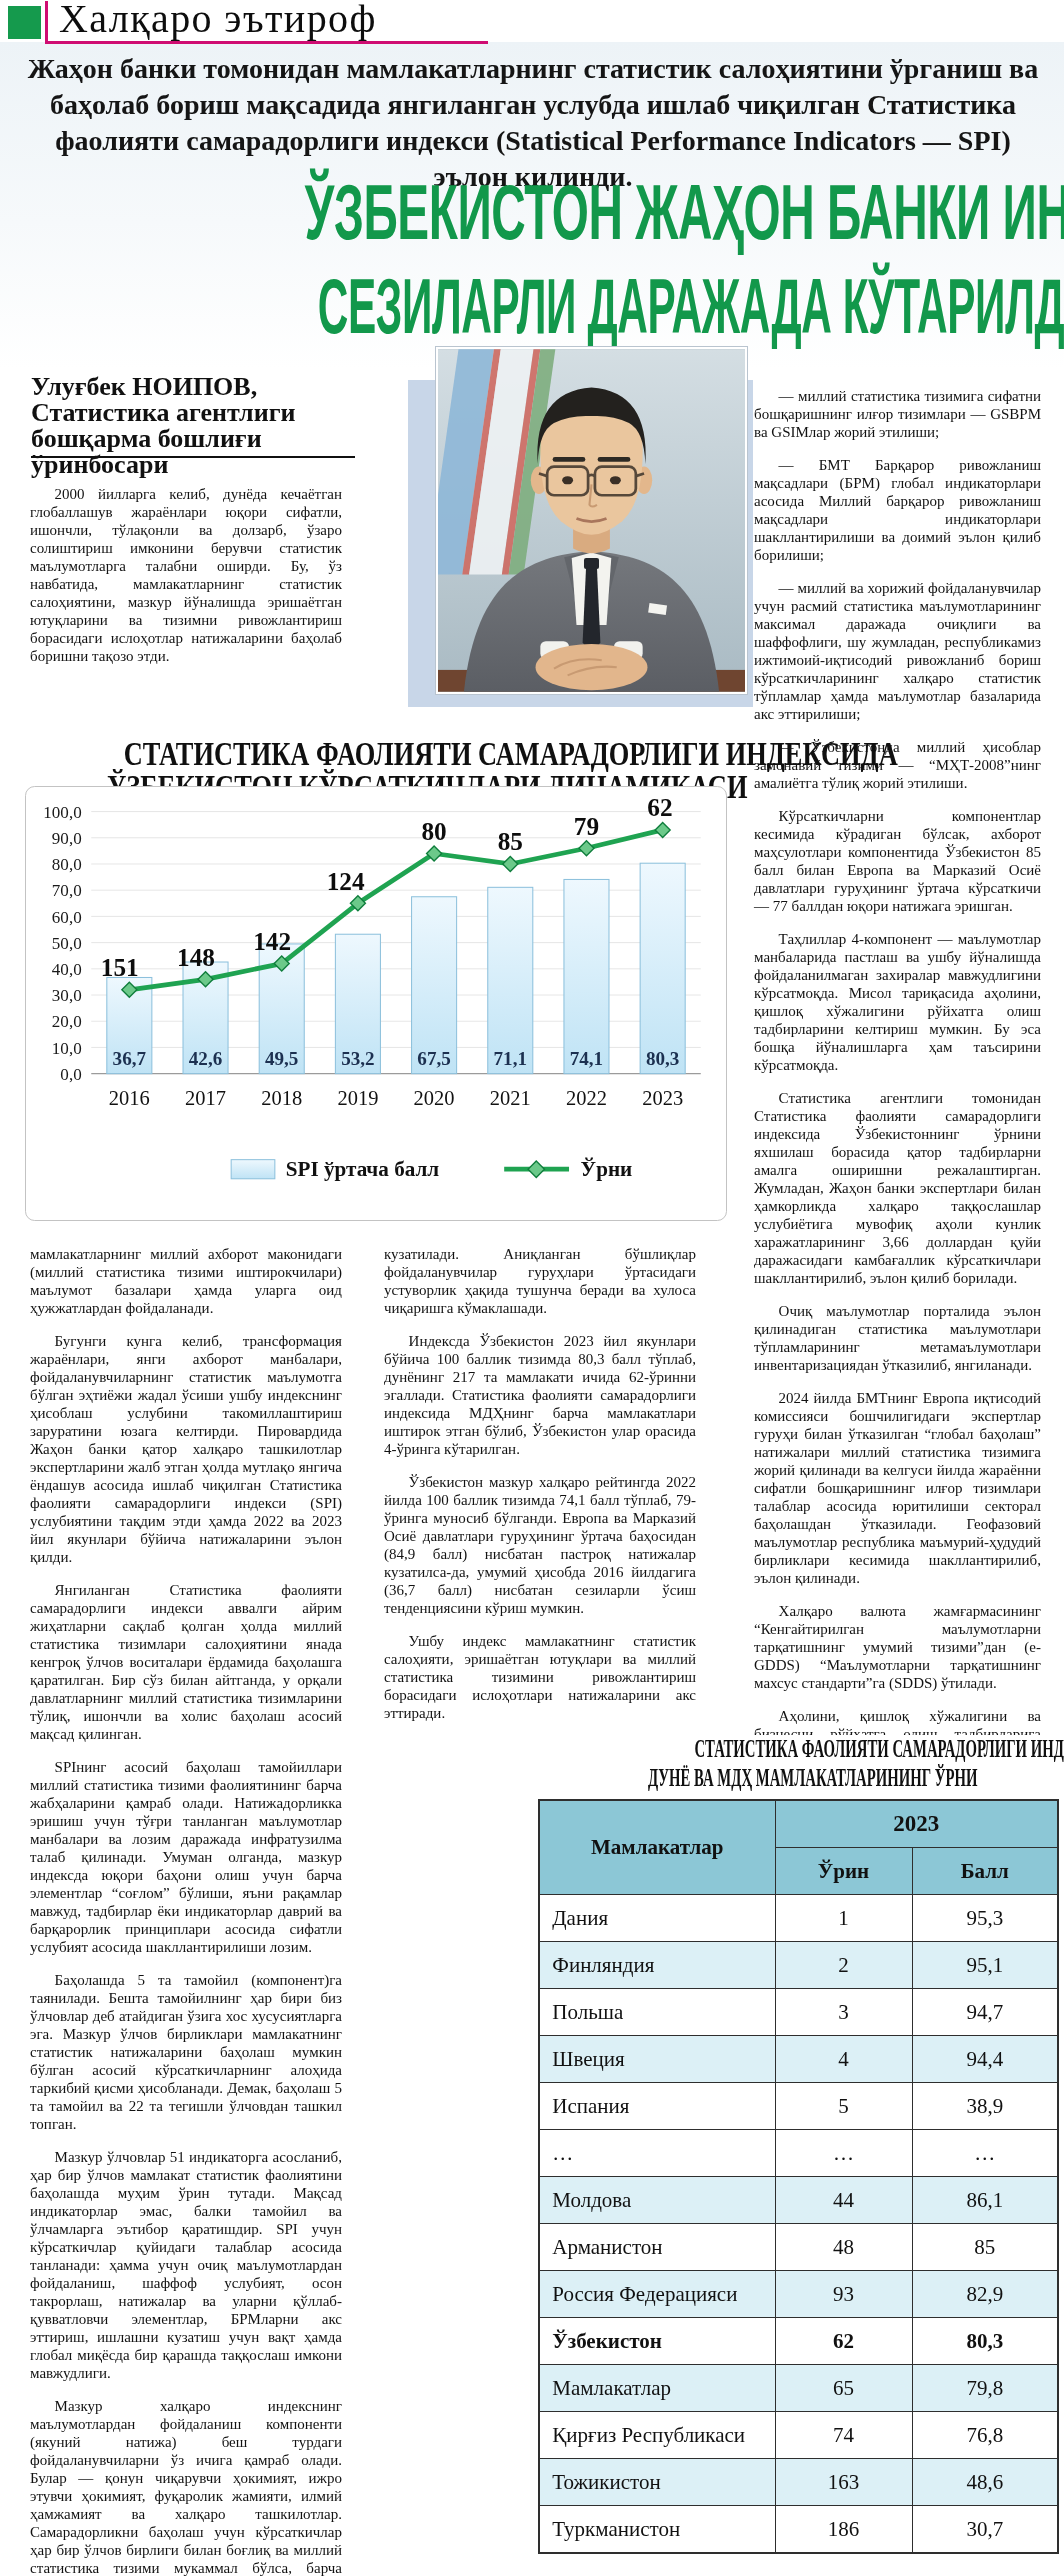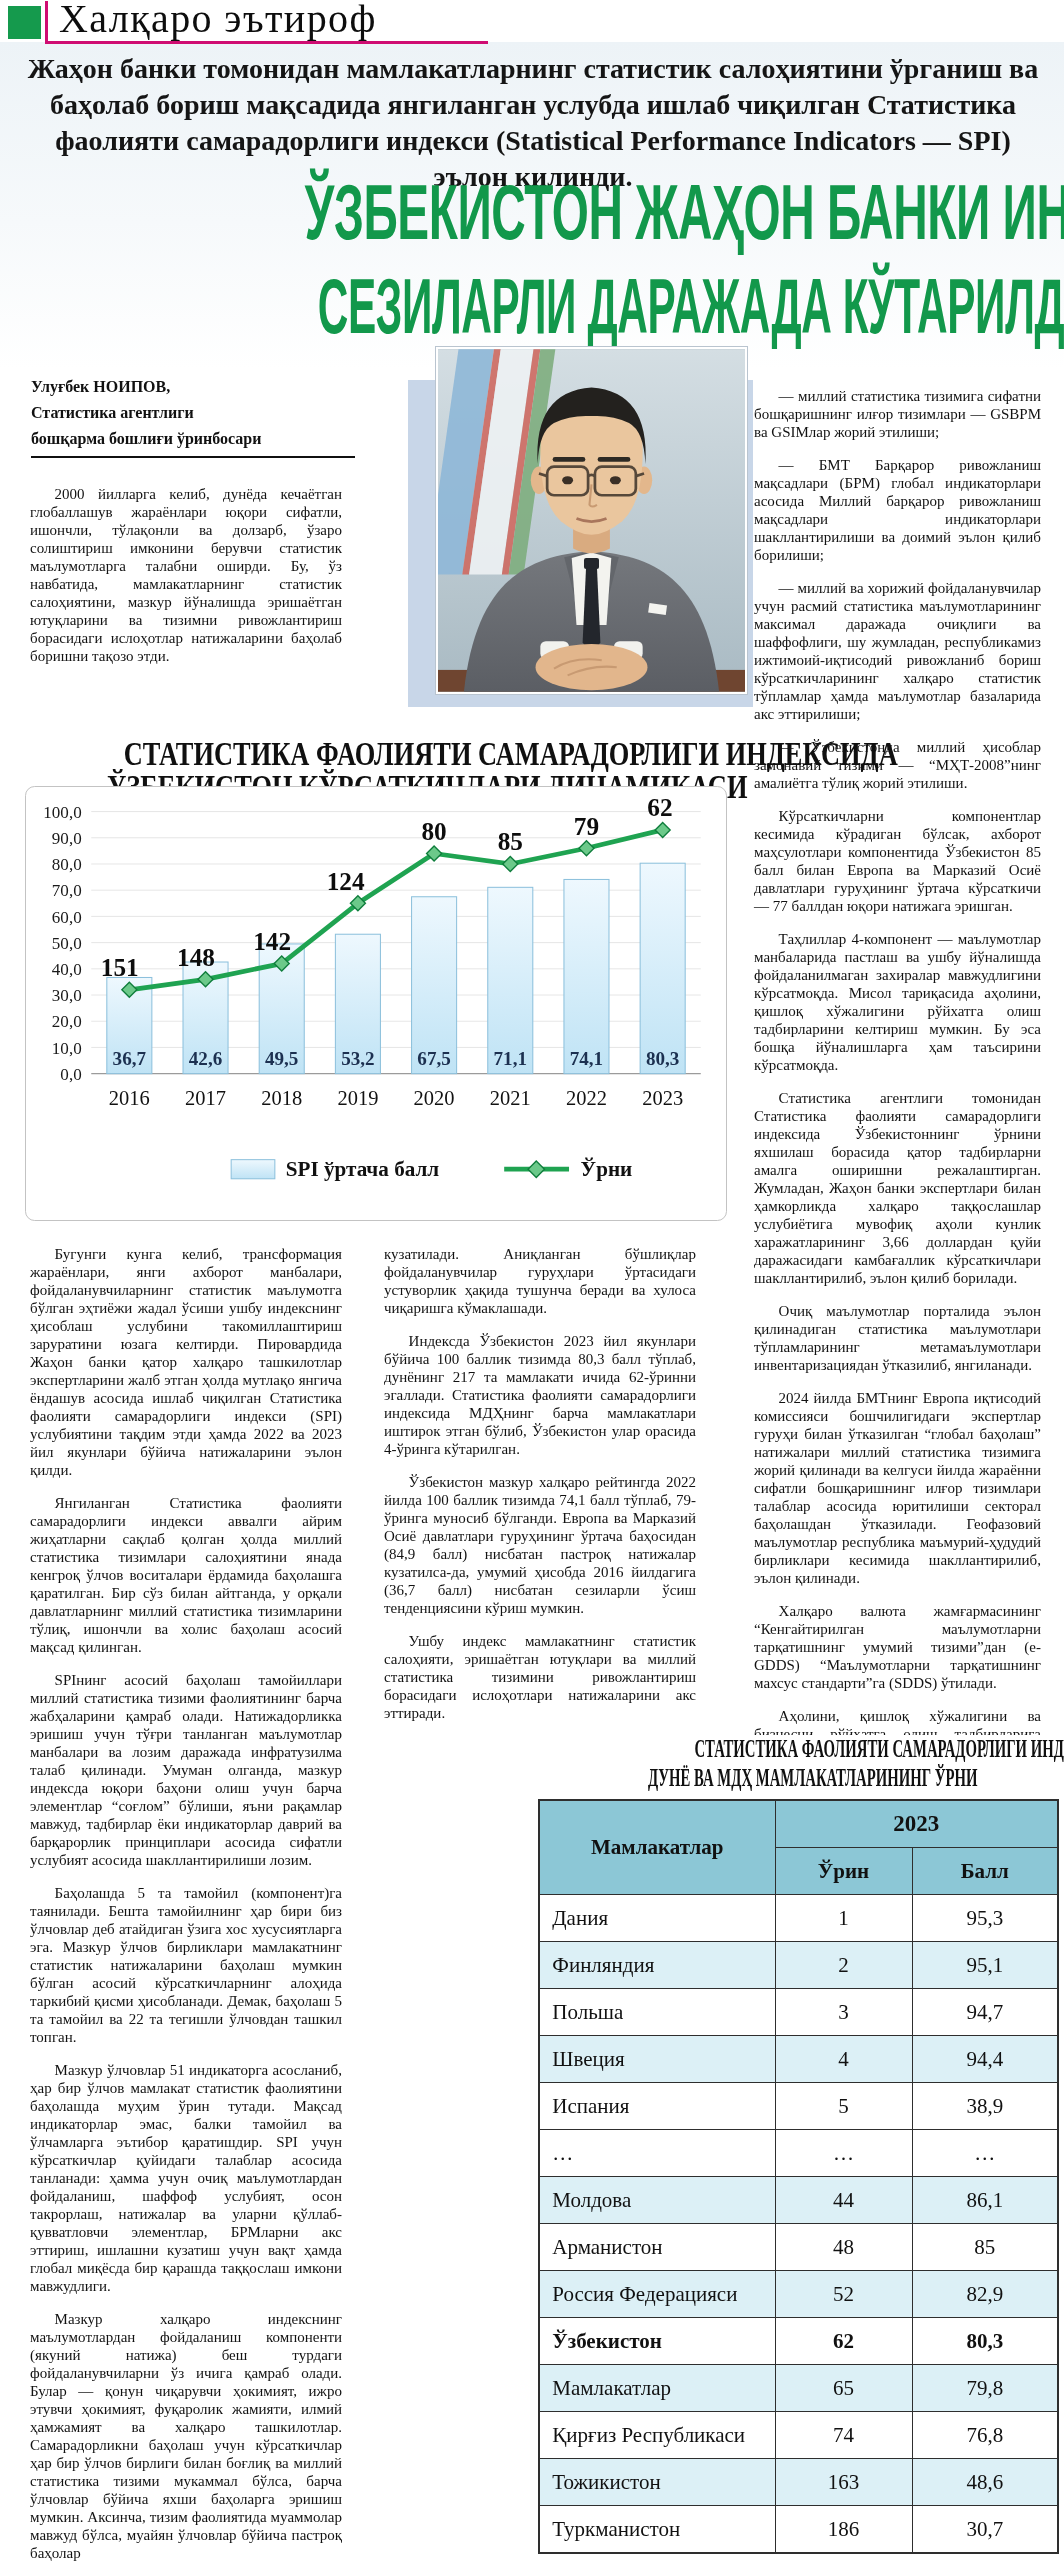--- a/index.html
+++ b/index.html
@@ -22,21 +22,21 @@
         font-size:28px;line-height:36px;color:#151515;}
 
   
   .headline{left:0;top:165px;width:1065px;text-align:center;color:#12984b;
             font-family:"Liberation Sans",sans-serif;font-weight:bold;}
   .hl-line{white-space:nowrap;display:inline-block;font-size:77px;line-height:94px;letter-spacing:-0.7px;}
   .hl-1{transform:scaleX(.62);transform-origin:center;}
   .hl-2{transform:scaleX(.55);transform-origin:center;}
 
   
-  .author{left:31px;top:374px;width:328px;font-weight:bold;font-size:16px;line-height:26px;}
+  .author{left:31px;top:374px;width:328px;font-weight:bold;font-size:26px;line-height:26px;}
   .author-rule{left:31px;top:456px;width:324px;height:2px;background:#101010;}
 
   
   .bodycol{font-size:15px;line-height:18px;text-align:justify;color:#121212;}
   .bodycol p{margin:15px;text-indent:24.6px;}
   .bodycol p.noindent{text-indent:0;}
   .col-intro{left:15px;top:470px;width:342px;}
   .col-left{left:15px;top:1230px;width:342px;height:1346px;overflow:hidden;}
   .col-mid{left:369px;top:1230px;width:342px;height:505px;overflow:hidden;}
   .col-right{left:739px;top:372px;width:317px;height:1363px;overflow:hidden;}
@@ -160,20 +160,21 @@
       <p>— Ўзбекистонда миллий ҳисоблар замонавий тизими — “МҲТ-2008”нинг амалиётга тўлиқ жорий этилиши.</p>
       <p>Кўрсаткичларни компонентлар кесимида кўрадиган бўлсак, ахборот маҳсулотлари компонентида Ўзбекистон 85 балл билан Европа ва Марказий Осиё давлатлари гуруҳининг ўртача кўрсаткичи — 77 баллдан юқори натижага эришган.</p>
       <p>Таҳлиллар 4-компонент — маълумотлар манбаларида пастлаш ва ушбу йўналишда фойдаланилмаган захиралар мавжудлигини кўрсатмоқда. Мисол тариқасида аҳолини, қишлоқ хўжалигини рўйхатга олиш тадбирларини келтириш мумкин. Бу эса бошқа йўналишларга ҳам таъсирини кўрсатмоқда.</p>
       <p>Статистика агентлиги томонидан Статистика фаолияти самарадорлиги индексида Ўзбекистоннинг ўрнини яхшилаш борасида қатор тадбирларни амалга оширишни режалаштирган. Жумладан, Жаҳон банки экспертлари билан ҳамкорликда халқаро таққослашлар услубиётига мувофиқ аҳоли кунлик харажатларининг 3,66 доллардан қуйи даражасидаги камбағаллик кўрсаткичлари шакллантирилиб, эълон қилиб борилади.</p>
       <p>Очиқ маълумотлар порталида эълон қилинадиган статистика маълумотлари тўпламларининг метамаълумотлари инвентаризациядан ўтказилиб, янгиланади.</p>
       <p>2024 йилда БМТнинг Европа иқтисодий комиссияси бошчилигидаги экспертлар гуруҳи билан ўтказилган “глобал баҳолаш” натижалари миллий статистика тизимига жорий қилинади ва келгуси йилда жараённи сифатли бошқаришнинг илғор тизимлари талаблар асосида юритилиши секторал баҳолашдан ўтказилади. Геофазовий маълумотлар республика маъмурий-ҳудудий бирликлари кесимида шакллантирилиб, эълон қилинади.</p>
       <p>Халқаро валюта жамғармасининг “Кенгайтирилган маълумотларни тарқатишнинг умумий тизими”дан (e-GDDS) “Маълумотларни тарқатишнинг махсус стандарти”га (SDDS) ўтилади.</p>
       <p>Аҳолини, қишлоқ хўжалигини ва бизнесни рўйхатга олиш тадбирларига пухта тайёргарлик кўрилиб, кузатувлар мунтазам ўтказилади. Натижа омма эътиборига ҳавола қилинади. Бунинг натижасида Ўзбекистоннинг Статистика фаолияти самарадорлиги индексидаги ўрни йилдан йилга юксалиб боради.</p>
     </div>
   <div class="abs bodycol col-left">
+      <p class="noindent">мамлакатларнинг миллий ахборот маконидаги (миллий статистика тизими иштирокчилари) маълумот базалари ҳамда уларга оид ҳужжатлардан фойдаланади.</p>
       <p>Бугунги кунга келиб, трансформация жараёнлари, янги ахборот манбалари, фойдаланувчиларнинг статистик маълумотга бўлган эҳтиёжи жадал ўсиши ушбу индекснинг ҳисоблаш услубини такомиллаштириш заруратини юзага келтирди. Пировардида Жаҳон банки қатор халқаро ташкилотлар экспертларини жалб этган ҳолда мутлақо янгича ёндашув асосида ишлаб чиқилган Статистика фаолияти самарадорлиги индекси (SPI) услубиятини тақдим этди ҳамда 2022 ва 2023 йил якунлари бўйича натижаларини эълон қилди.</p>
       <p>Янгиланган Статистика фаолияти самарадорлиги индекси аввалги айрим жиҳатларни сақлаб қолган ҳолда миллий статистика тизимлари салоҳиятини янада кенгроқ ўлчов воситалари ёрдамида баҳолашга қаратилган. Бир сўз билан айтганда, у орқали давлатларнинг миллий статистика тизимларини тўлиқ, ишончли ва холис баҳолаш асосий мақсад қилинган.</p>
       <p>SPIнинг асосий баҳолаш тамойиллари миллий статистика тизими фаолиятининг барча жабҳаларини қамраб олади. Натижадорликка эришиш учун тўғри танланган маълумотлар манбалари ва лозим даражада инфратузилма талаб қилинади. Умуман олганда, мазкур индексда юқори баҳони олиш учун барча элементлар “соғлом” бўлиши, яъни рақамлар мавжуд, тадбирлар ёки индикаторлар даврий ва барқарорлик принциплари асосида сифатли услубият асосида шакллантирилиши лозим.</p>
       <p>Баҳолашда 5 та тамойил (компонент)га таянилади. Бешта тамойилнинг ҳар бири биз ўлчовлар деб атайдиган ўзига хос хусусиятларга эга. Мазкур ўлчов бирликлари мамлакатнинг статистик натижаларини баҳолаш мумкин бўлган асосий кўрсаткичларнинг алоҳида таркибий қисми ҳисобланади. Демак, баҳолаш 5 та тамойил ва 22 та тегишли ўлчовдан ташкил топган.</p>
       <p>Мазкур ўлчовлар 51 индикаторга асосланиб, ҳар бир ўлчов мамлакат статистик фаолиятини баҳолашда муҳим ўрин тутади. Мақсад индикаторлар эмас, балки тамойил ва ўлчамларга эътибор қаратишдир. SPI учун кўрсаткичлар қуйидаги талаблар асосида танланади: ҳамма учун очиқ маълумотлардан фойдаланиш, шаффоф услубият, осон такрорлаш, натижалар ва уларни қўллаб-қувватловчи элементлар, БРМларни акс эттириш, ишлашни кузатиш учун вақт ҳамда глобал миқёсда бир қарашда таққослаш имкони мавжудлиги.</p>
       <p>Мазкур халқаро индекснинг маълумотлардан фойдаланиш компоненти (якуний натижа) беш турдаги фойдаланувчиларни ўз ичига қамраб олади. Булар — қонун чиқарувчи ҳокимият, ижро этувчи ҳокимият, фуқаролик жамияти, илмий ҳамжамият ва халқаро ташкилотлар. Самарадорликни баҳолаш учун кўрсаткичлар ҳар бир ўлчов бирлиги билан боғлиқ ва миллий статистика тизими мукаммал бўлса, барча ўлчовлар бўйича яхши баҳоларга эришиш мумкин. Аксинча, тизим фаолиятида муаммолар мавжуд бўлса, муайян ўлчовлар бўйича пастроқ баҳолар</p>
     </div>
   <div class="abs bodycol col-mid">
       <p class="noindent">кузатилади. Аниқланган бўшлиқлар фойдаланувчилар гуруҳлари ўртасидаги устуворлик ҳақида тушунча беради ва хулоса чиқаришга кўмаклашади.</p>
       <p>Индексда Ўзбекистон 2023 йил якунлари бўйича 100 баллик тизимда 80,3 балл тўплаб, дунёнинг 217 та мамлакати ичида 62-ўринни эгаллади. Статистика фаолияти самарадорлиги индексида МДҲнинг барча мамлакатлари иштирок этган бўлиб, Ўзбекистон улар орасида 4-ўринга кўтарилган.</p>
@@ -320,21 +321,21 @@
           <td class="td-num">44</td>
           <td class="td-num">86,1</td>
         </tr>
         <tr>
           <td class="td-country">Арманистон</td>
           <td class="td-num">48</td>
           <td class="td-num">85</td>
         </tr>
         <tr class="shaded">
           <td class="td-country">Россия Федерацияси</td>
-          <td class="td-num">52</td>
+          <td class="td-num">93</td>
           <td class="td-num">82,9</td>
         </tr>
         <tr class="hl">
           <td class="td-country">Ўзбекистон</td>
           <td class="td-num">62</td>
           <td class="td-num">80,3</td>
         </tr>
         <tr class="shaded">
           <td class="td-country">Мамлакатлар</td>
           <td class="td-num">65</td>

